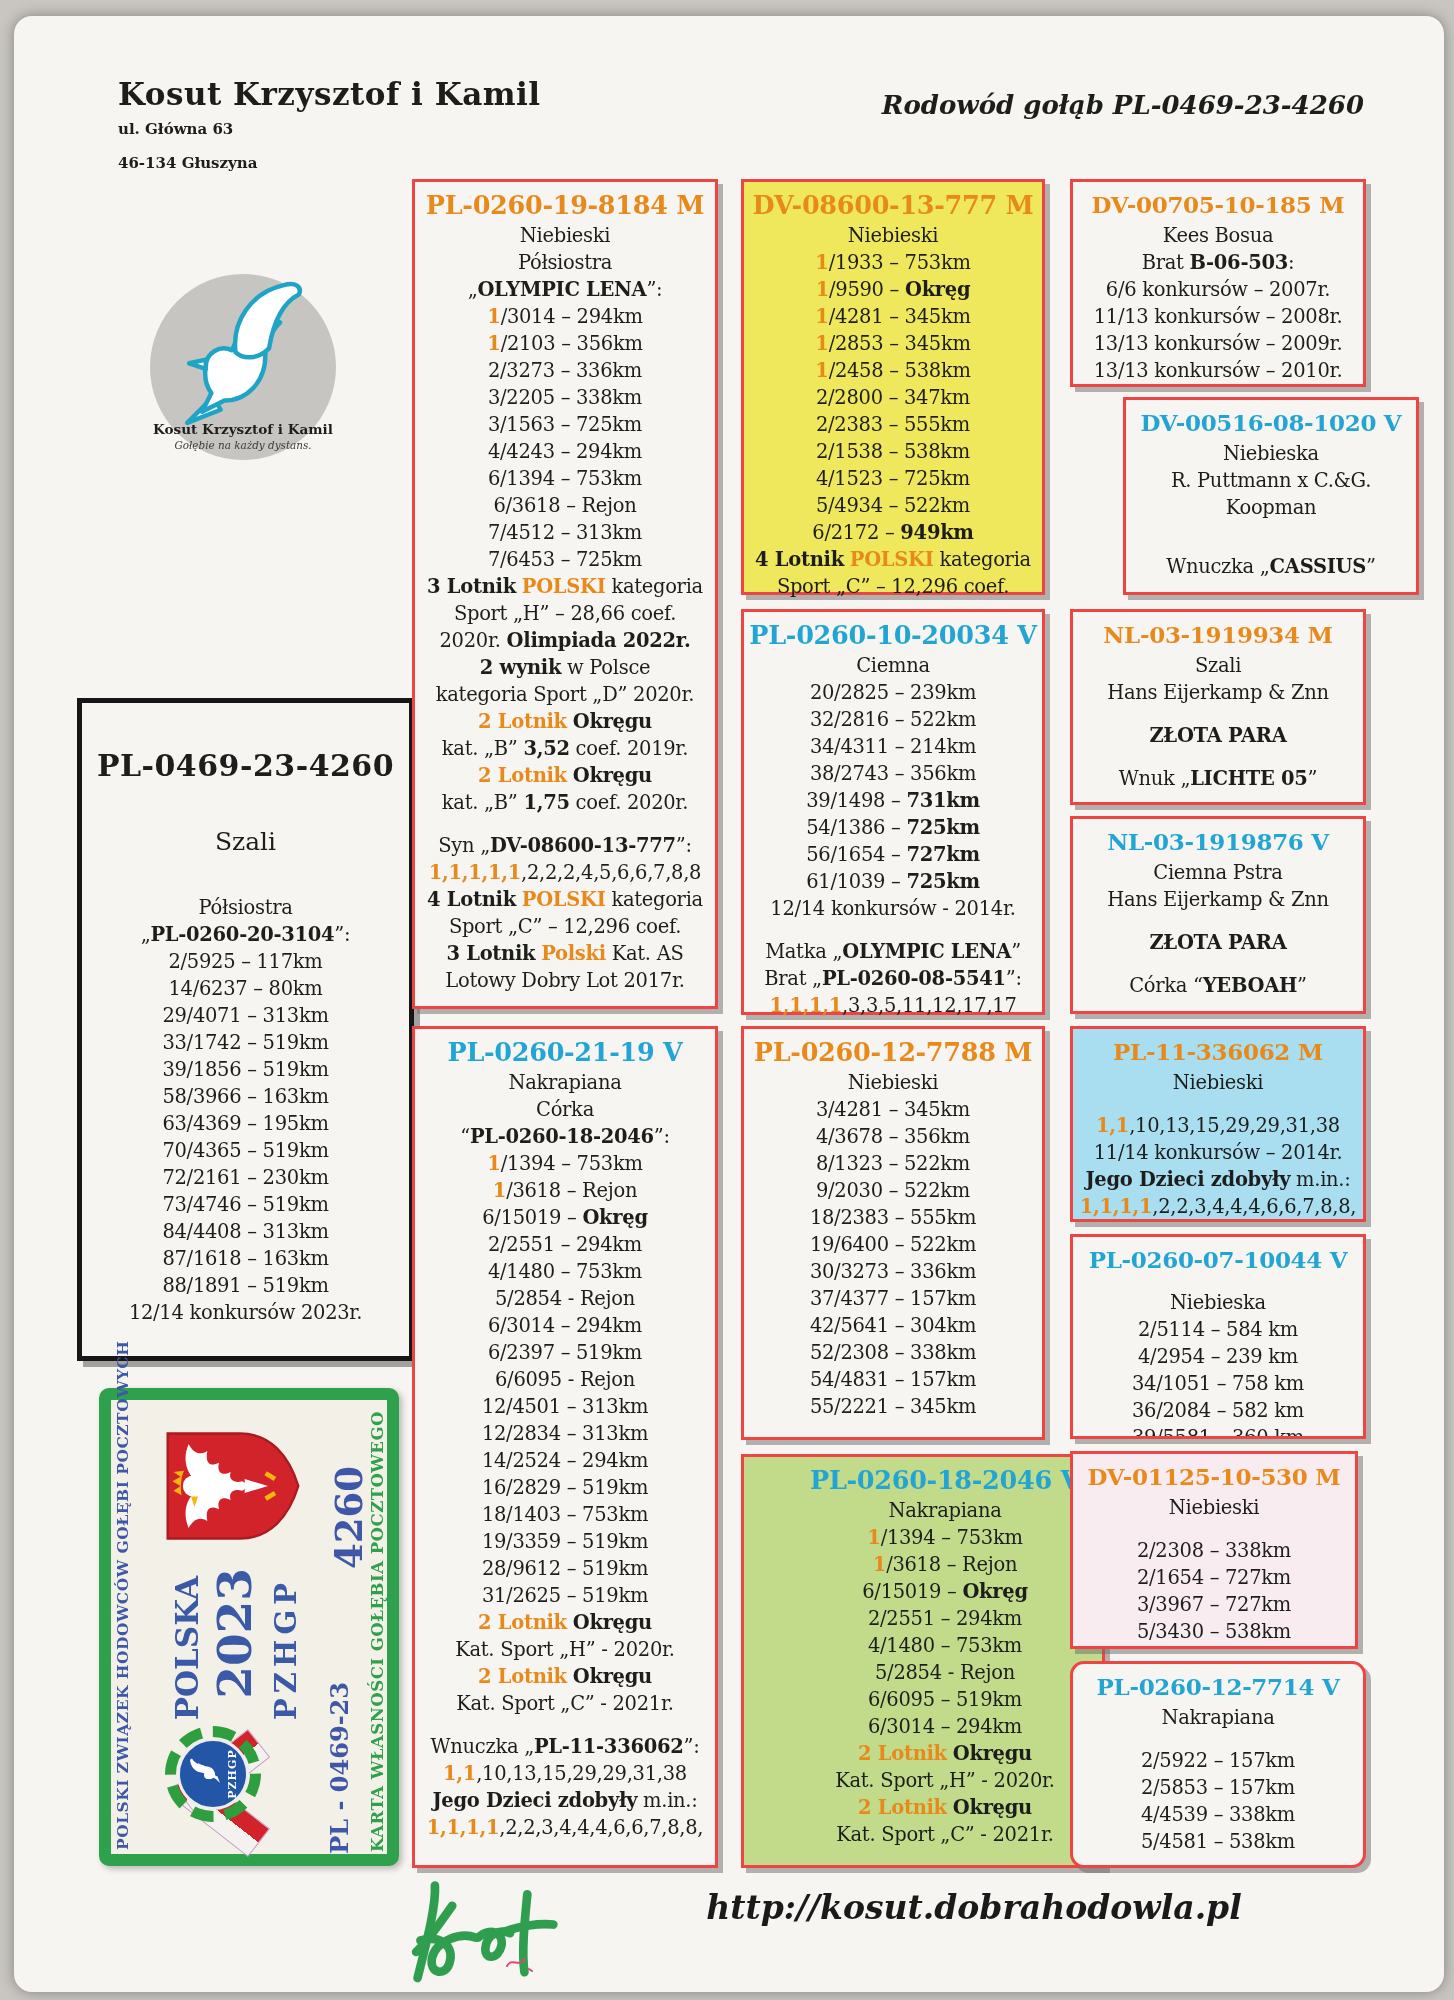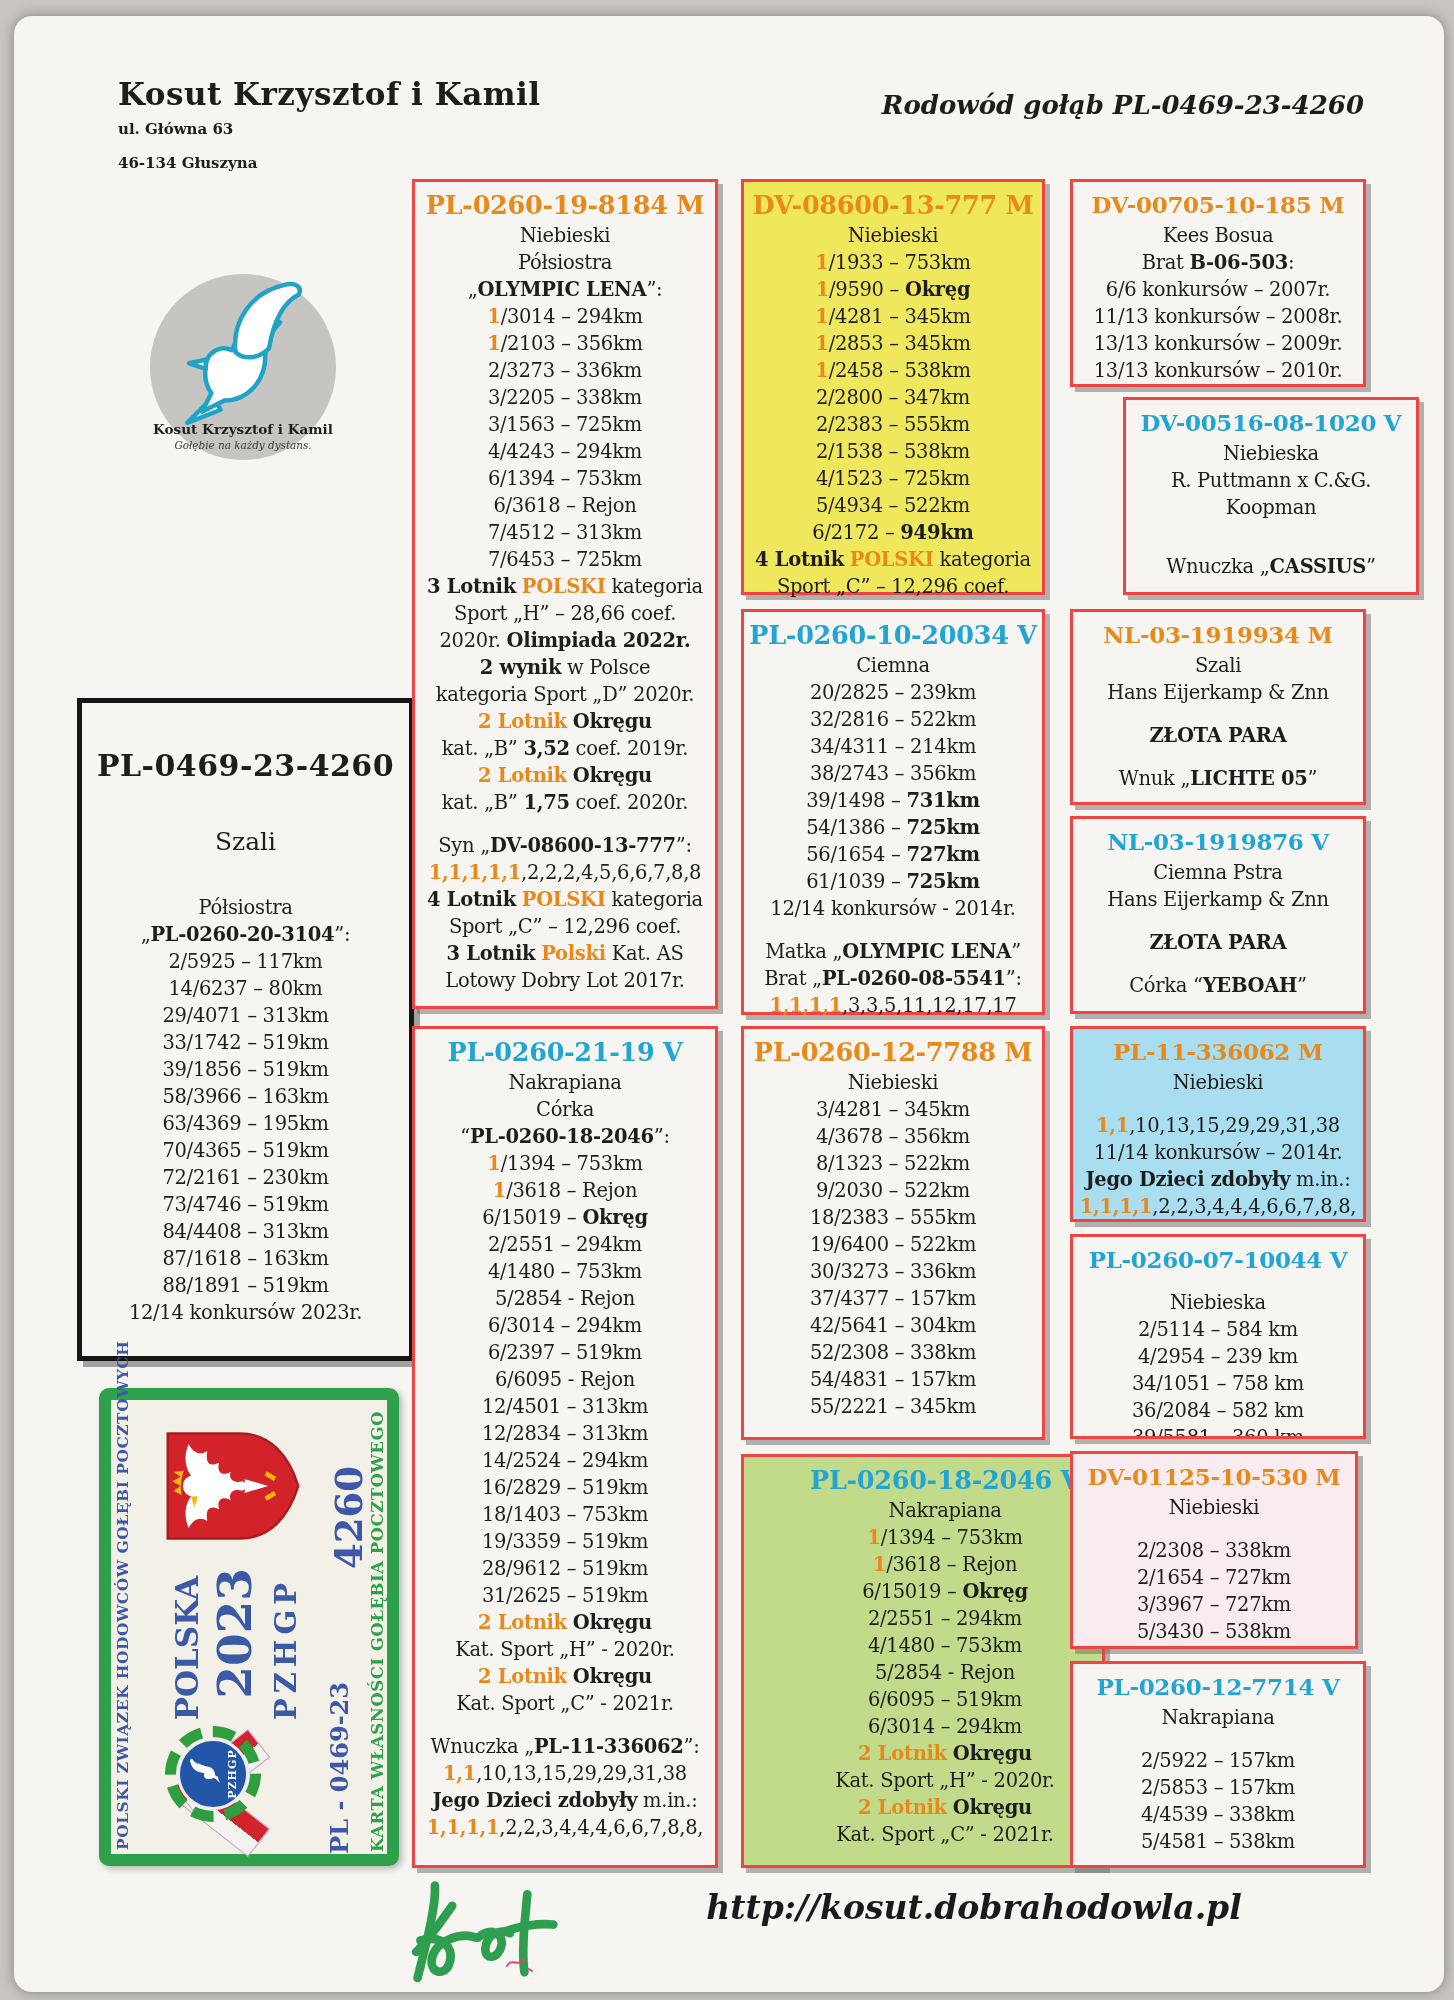--- a/index.html
+++ b/index.html
@@ -39,21 +39,21 @@
   #bx7788{left:727px;top:1010px;width:304px;height:414px;}
   #bx2046{left:727px;top:1438px;width:364px;height:414px;background:#c2db8b;padding-left:44px;}
   #bx185{left:1056px;top:163px;width:296px;height:208px;}
   #bx1020{left:1089px;top:381px;width:296px;height:198px;margin-left:20px;}
   #bx934{left:1056px;top:593px;width:296px;height:196px;}
   #bx876{left:1056px;top:800px;width:296px;height:198px;}
   #bx336062{left:1056px;top:1010px;width:296px;height:196px;background:#a9def0;}
   #bx10044{left:1056px;top:1218px;width:296px;height:205px;overflow:hidden;}
   #bx10044 .blines{padding-top:12px;}
   #bx530{left:1056px;top:1435px;width:288px;height:198px;background:#f8ecf1;}
-  #bx7714{left:1056px;top:1645px;width:296px;height:207px;}
+  #bx7714{left:1056px;top:1645px;width:296px;height:207px;border-radius:14px;}
   
   #mainbox{position:absolute;left:63px;top:682px;width:337px;height:663px;
     border:5px solid #161616;background:#f6f5f2;text-align:center;
     box-shadow:6px 6px 0 rgba(60,60,60,.45);box-sizing:border-box;}
   .main-ring{font-size:30px;font-weight:bold;margin-top:45px;letter-spacing:.5px;}
   .main-name{font-size:25px;margin-top:44px;}
   #mainbox .blines{margin-top:38px;}
   
   .ring-card{position:absolute;left:85px;top:1372px;width:300px;height:478px;
     border:12px solid #2fa14d;border-radius:10px;background:#f3f1e7;

